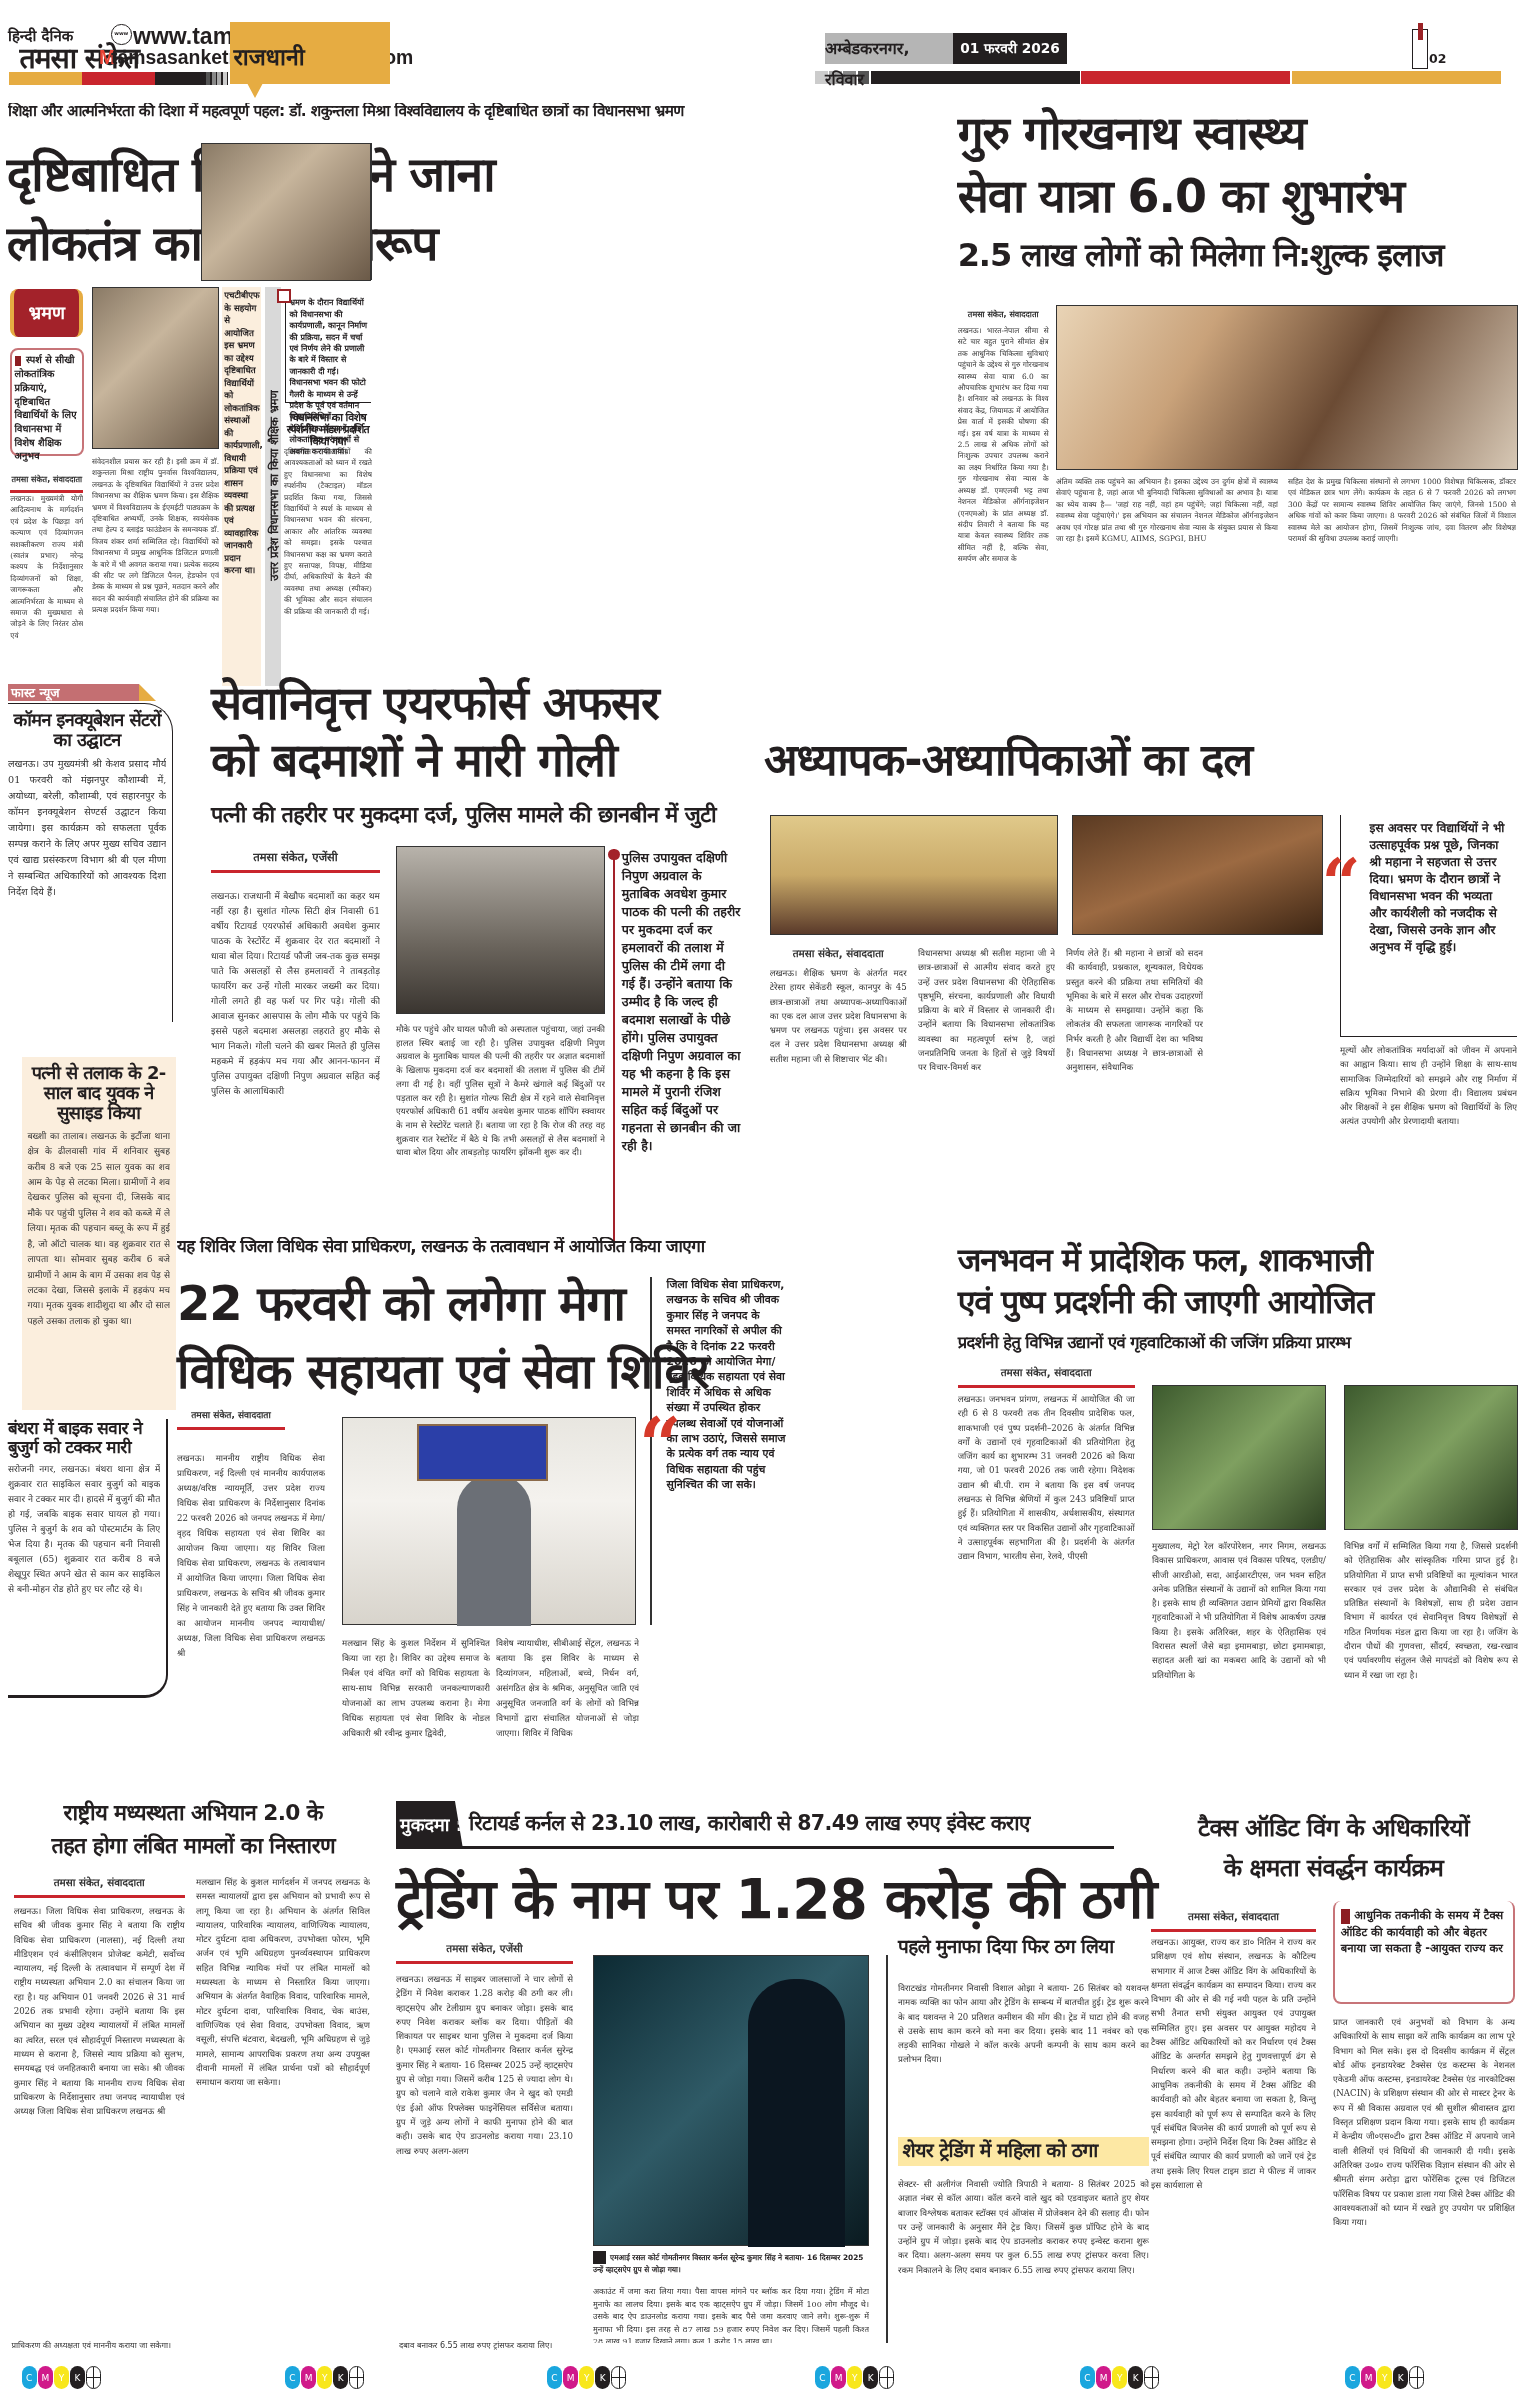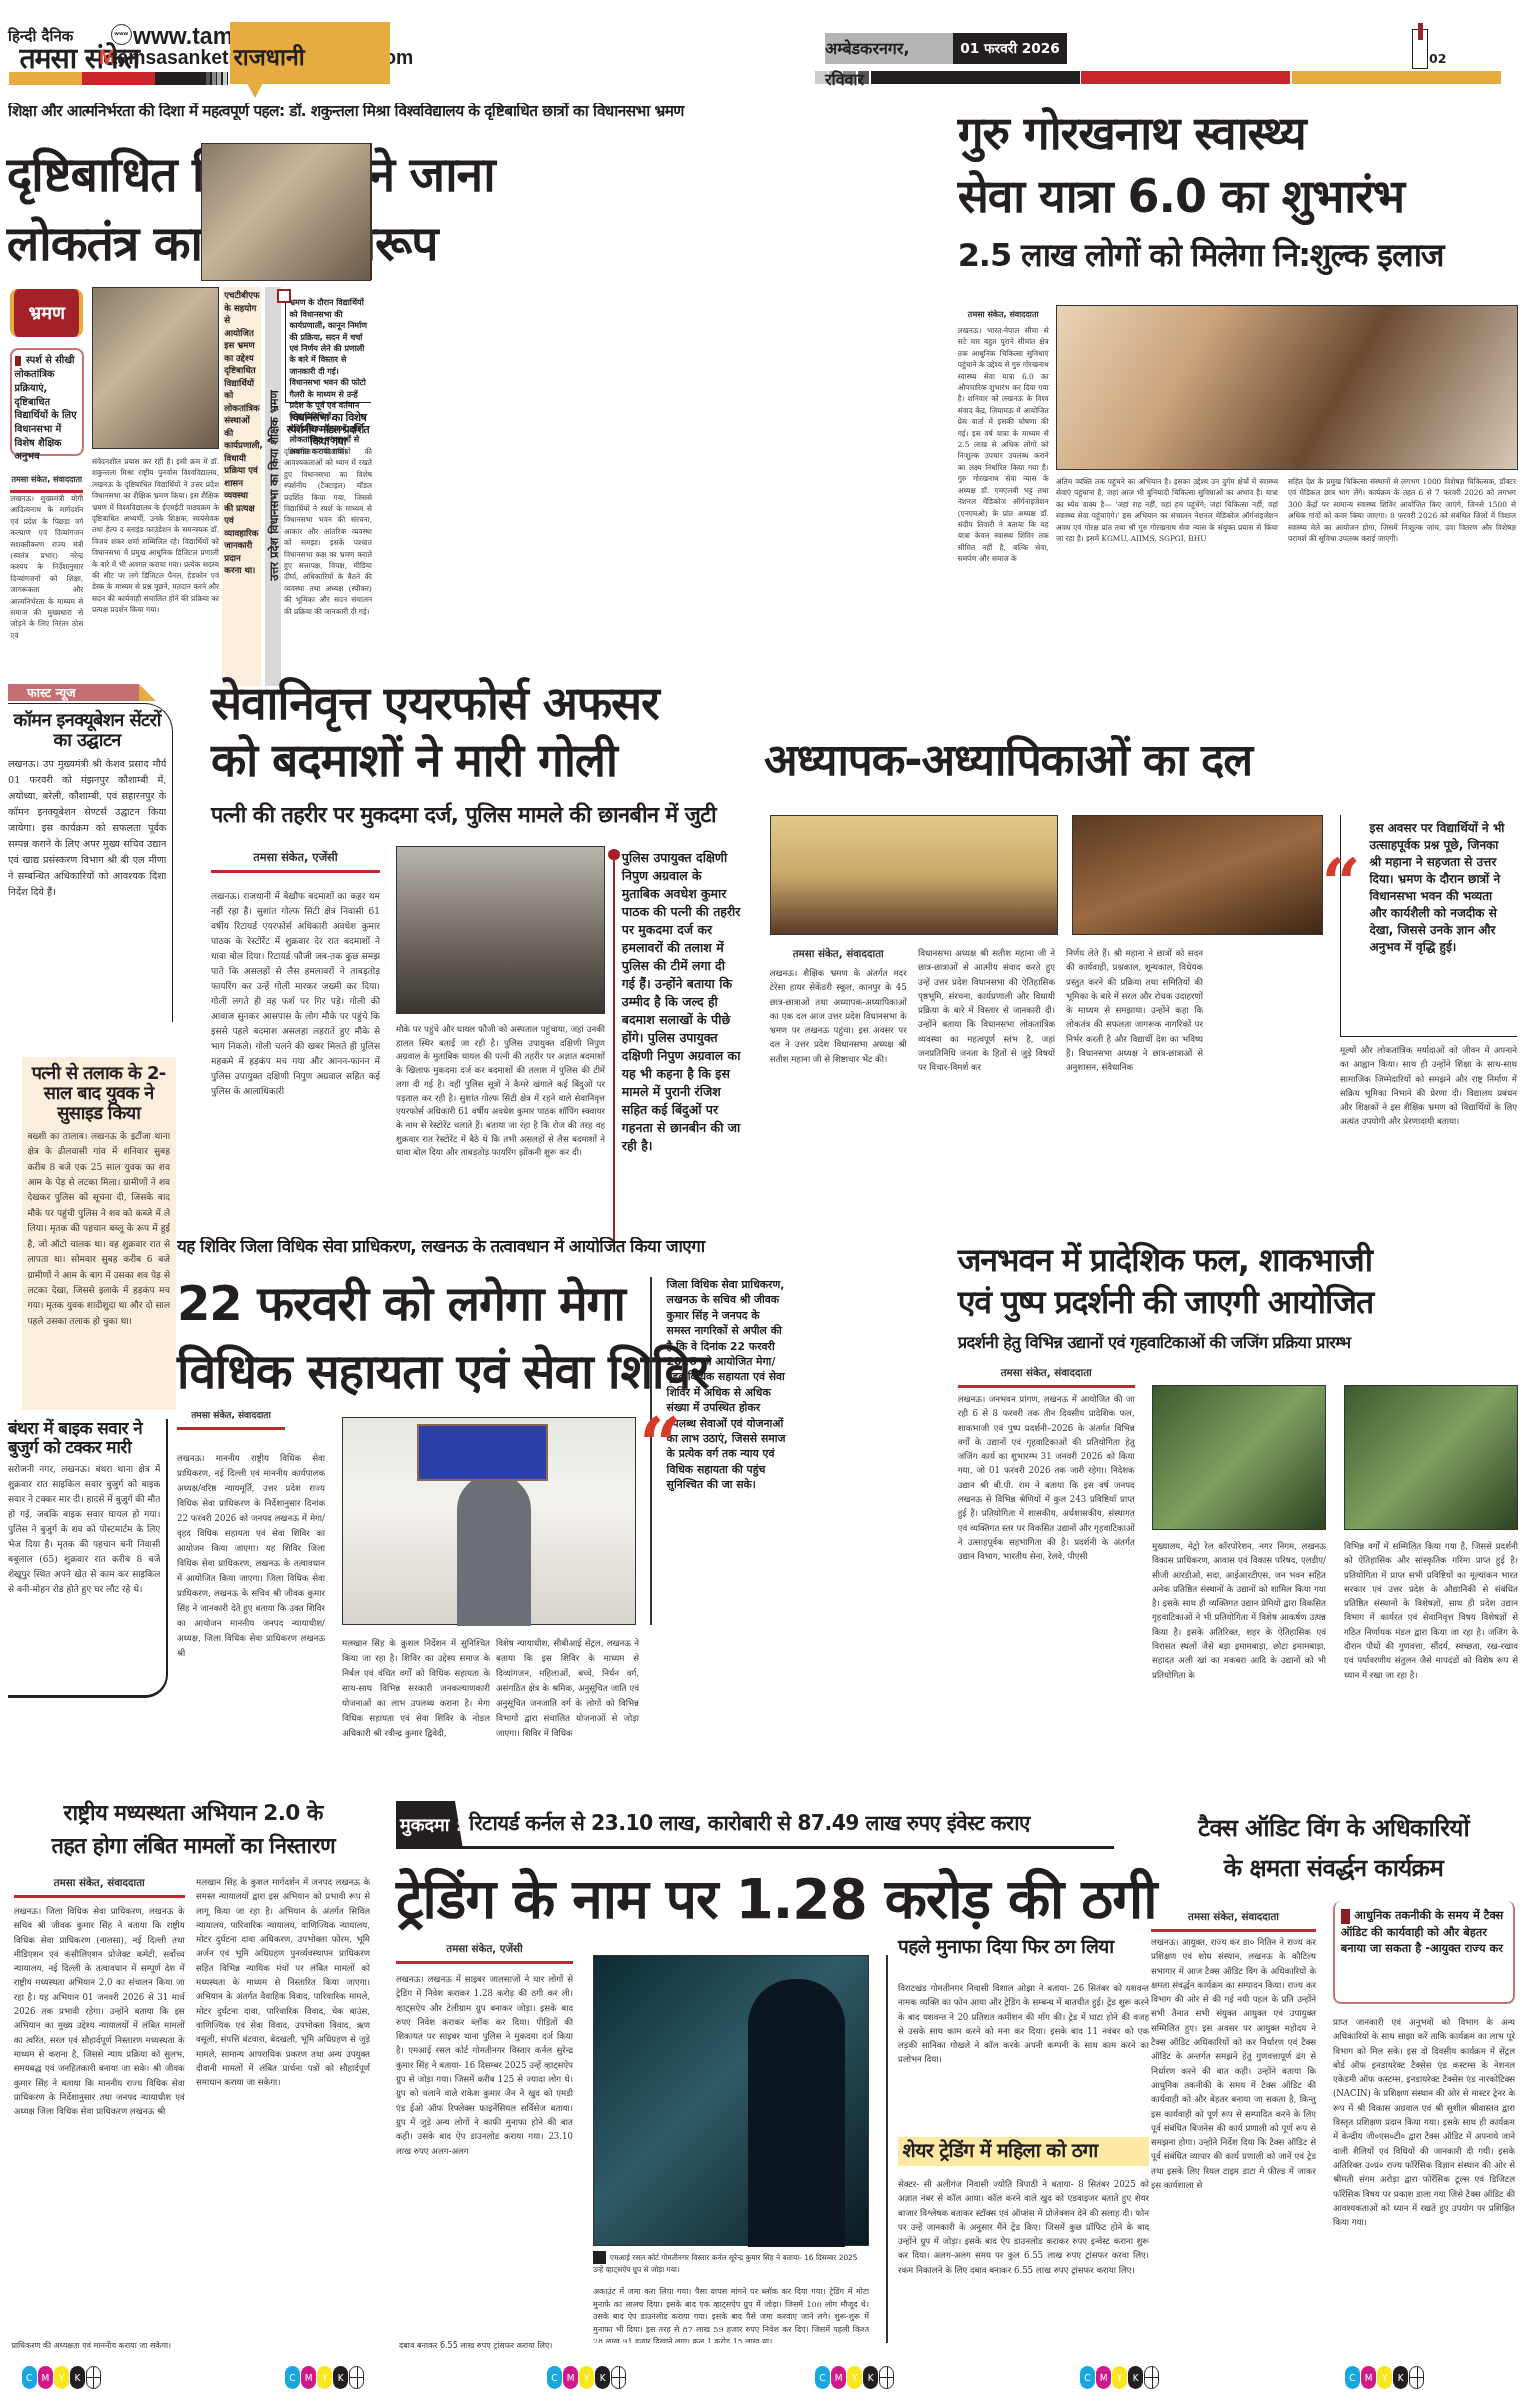--- a/index.html
+++ b/index.html
@@ -107,21 +107,21 @@
   <div class="abs hl" style="left:5.7px;top:141px;font-size:32px">2.5 लाख लोगों को मिलेगा नि:शुल्क इलाज</div>
   <div class="abs byline" style="left:5.7px;top:211px;width:91px;font-size:8px;border-bottom:none">तमसा संकेत, संवाददाता</div>
   <div class="abs body-text" style="left:5.7px;top:228px;width:91px;height:342px;font-size:7.4px;line-height:11.4px">लखनऊ। भारत-नेपाल सीमा से सटे चार बहुत पुराने सीमांत क्षेत्र तक आधुनिक चिकित्सा सुविधाएं पहुंचाने के उद्देश्य से गुरु गोरखनाथ स्वास्थ्य सेवा यात्रा 6.0 का औपचारिक शुभारंभ कर दिया गया है। शनिवार को लखनऊ के विश्व संवाद केंद्र, जियामऊ में आयोजित प्रेस वार्ता में इसकी घोषणा की गई। इस वर्ष यात्रा के माध्यम से 2.5 लाख से अधिक लोगों को निःशुल्क उपचार उपलब्ध कराने का लक्ष्य निर्धारित किया गया है। गुरु गोरखनाथ सेवा न्यास के अध्यक्ष डॉ. एमएलबी भट्ट तथा नेशनल मेडिकोज ऑर्गनाइजेशन (एनएमओ) के प्रांत अध्यक्ष डॉ. संदीप तिवारी ने बताया कि यह यात्रा केवल स्वास्थ्य शिविर तक सीमित नहीं है, बल्कि सेवा, समर्पण और समाज के</div>
   <div class="abs photo" style="left:104px;top:208px;width:462px;height:165px;background:linear-gradient(120deg,#e9d4b6,#c9a27a 30%,#6b4b34 60%,#d7c8b5)"></div>
   <div class="abs body-text" style="left:104px;top:379px;width:222px;height:188px;font-size:7.4px;line-height:11.4px">अंतिम व्यक्ति तक पहुंचने का अभियान है। इसका उद्देश्य उन दुर्गम क्षेत्रों में स्वास्थ्य सेवाएं पहुंचाना है, जहां आज भी बुनियादी चिकित्सा सुविधाओं का अभाव है। यात्रा का ध्येय वाक्य है— 'जहां राह नहीं, वहां हम पहुंचेंगे; जहां चिकित्सा नहीं, वहां स्वास्थ्य सेवा पहुंचाएंगे।' इस अभियान का संचालन नेशनल मेडिकोज ऑर्गनाइजेशन अवध एवं गोरक्ष प्रांत तथा श्री गुरु गोरखनाथ सेवा न्यास के संयुक्त प्रयास से किया जा रहा है। इसमें KGMU, AIIMS, SGPGI, BHU</div>
   <div class="abs body-text" style="left:336px;top:379px;width:228px;height:188px;font-size:7.4px;line-height:11.4px">सहित देश के प्रमुख चिकित्सा संस्थानों से लगभग 1000 विशेषज्ञ चिकित्सक, डॉक्टर एवं मेडिकल छात्र भाग लेंगे। कार्यक्रम के तहत 6 से 7 फरवरी 2026 को लगभग 300 केंद्रों पर सामान्य स्वास्थ्य शिविर आयोजित किए जाएंगे, जिनसे 1500 से अधिक गांवों को कवर किया जाएगा। 8 फरवरी 2026 को संबंधित जिलों में विशाल स्वास्थ्य मेले का आयोजन होगा, जिसमें निःशुल्क जांच, दवा वितरण और विशेषज्ञ परामर्श की सुविधा उपलब्ध कराई जाएगी।</div>
 </div>
 
 <div class="abs" style="left:8px;top:684px;width:165px;height:1043px">
   <div class="abs" style="left:0;top:0;width:131px;height:17px;background:#c46f72">
-    <div style="color:#fff;font-size:12.5px;font-weight:bold;padding-left:19px;line-height:17px">फास्ट न्यूज</div>
+    <div style="color:#fff;font-size:12.5px;font-weight:bold;padding-left:3px;line-height:17px">फास्ट न्यूज</div>
     <div style="position:absolute;right:-17px;top:0;width:0;height:0;border-left:17px solid #e6ac42;border-top:17px solid transparent"></div>
   </div>
   <div class="abs" style="left:0;top:19.4px;width:165px;height:319px;border-right:1.7px solid #231f20;border-top:1.7px solid #231f20;border-top-right-radius:28.5px;padding:5.7px 5.7px 0 0">
     <div class="hl" style="font-size:18px;text-align:center;letter-spacing:-0.6px">कॉमन इनक्यूबेशन सेंटरों का उद्घाटन</div>
     <div class="body-text" style="margin-top:5.7px;font-size:9.7px;line-height:16px;height:245px">लखनऊ। उप मुख्यमंत्री श्री केशव प्रसाद मौर्य 01 फरवरी को मंझनपुर कौशाम्बी में, अयोध्या, बरेली, कौशाम्बी, एवं सहारनपुर के कॉमन इनक्यूबेशन सेण्टर्स उद्घाटन किया जायेगा। इस कार्यक्रम को सफलता पूर्वक सम्पन्न कराने के लिए अपर मुख्य सचिव उद्यान एवं खाद्य प्रसंस्करण विभाग श्री बी एल मीणा ने सम्बन्धित अधिकारियों को आवश्यक दिशा निर्देश दिये हैं।</div>
   </div>
   <div class="abs" style="left:13.7px;top:373px;width:154px;height:353px;background:#fbeedd;padding:5.7px">
     <div class="hl" style="font-size:18px;text-align:center;letter-spacing:-0.6px">पत्नी से तलाक के 2-साल बाद युवक ने सुसाइड किया</div>
     <div class="body-text" style="margin-top:5.7px;font-size:9px;line-height:15.4px;height:262px">बख्शी का तालाब। लखनऊ के इटौंजा थाना क्षेत्र के ढीलवासी गांव में शनिवार सुबह करीब 8 बजे एक 25 साल युवक का शव आम के पेड़ से लटका मिला। ग्रामीणों ने शव देखकर पुलिस को सूचना दी, जिसके बाद मौके पर पहुंची पुलिस ने शव को कब्जे में ले लिया। मृतक की पहचान बब्लू के रूप में हुई है, जो ऑटो चालक था। वह शुक्रवार रात से लापता था। सोमवार सुबह करीब 6 बजे ग्रामीणों ने आम के बाग में उसका शव पेड़ से लटका देखा, जिससे इलाके में हड़कंप मच गया। मृतक युवक शादीशुदा था और दो साल पहले उसका तलाक हो चुका था।</div>
   </div>
@@ -204,21 +204,21 @@
     <div style="position:absolute;left:0;top:0;width:67px;height:48px;background:#231f20;color:#fff;font-size:18px;font-weight:bold;line-height:48px;text-align:right;clip-path:polygon(0 0,88% 0,100% 100%,0 100%)">मुकदमा :</div>
     <div class="hl" style="position:absolute;left:73px;top:11.4px;font-size:20.5px;letter-spacing:-0.6px;white-space:nowrap">रिटायर्ड कर्नल से 23.10 लाख, कारोबारी से 87.49 लाख रुपए इंवेस्ट कराए</div>
   </div>
   <div class="abs hl" style="left:0;top:68px;font-size:55px;white-space:nowrap">ट्रेडिंग के नाम पर 1.28 करोड़ की ठगी</div>
   <div class="abs byline" style="left:0;top:140px;width:177px;font-size:10.3px">तमसा संकेत, एजेंसी</div>
   <div class="abs body-text" style="left:0;top:171px;width:177px;height:353px;font-size:8.6px;line-height:14.3px">लखनऊ। लखनऊ में साइबर जालसाजों ने चार लोगों से ट्रेडिंग में निवेश कराकर 1.28 करोड़ की ठगी कर ली। व्हाट्सऐप और टेलीग्राम ग्रुप बनाकर जोड़ा। इसके बाद रुपए निवेश कराकर ब्लॉक कर दिया। पीड़ितों की शिकायत पर साइबर थाना पुलिस ने मुकदमा दर्ज किया है। एमआई रसल कोर्ट गोमतीनगर विस्तार कर्नल सुरेन्द्र कुमार सिंह ने बताया- 16 दिसम्बर 2025 उन्हें व्हाट्सऐप ग्रुप से जोड़ा गया। जिसमें करीब 125 से ज्यादा लोग थे। ग्रुप को चलाने वाले राकेश कुमार जैन ने खुद को एमडी एंड ईओ ऑफ रिफ्लेक्स फाइनेंसियल सर्विसेज बताया। ग्रुप में जुड़े अन्य लोगों ने काफी मुनाफा होने की बात कही। उसके बाद ऐप डाउनलोड कराया गया। 23.10 लाख रुपए अलग-अलग</div>
   <div class="abs photo blue" style="left:197px;top:154px;width:276px;height:291px">
     <div style="position:absolute;right:23px;top:23px;width:97px;height:268px;background:#0b1620;border-radius:46px 46px 0 0"></div>
   </div>
   <div class="abs" style="left:197px;top:450px;width:276px;height:28.5px">
-    <span class="sq" style="background:#231f20"></span><span style="font-size:7.4px;font-weight:normal;line-height:10.3px">एमआई रसल कोर्ट गोमतीनगर विस्तार कर्नल सूरेन्द्र कुमार सिंह ने बताया- 16 दिसम्बर 2025 उन्हें व्हाट्सऐप ग्रुप से जोड़ा गया।</span>
+    <span class="sq" style="background:#231f20"></span><span style="font-size:7.4px;font-weight:bold;line-height:10.3px">एमआई रसल कोर्ट गोमतीनगर विस्तार कर्नल सूरेन्द्र कुमार सिंह ने बताया- 16 दिसम्बर 2025 उन्हें व्हाट्सऐप ग्रुप से जोड़ा गया।</span>
   </div>
   <div class="abs body-text" style="left:197px;top:485px;width:276px;height:57px;font-size:8px;line-height:12.5px">अकाउंट में जमा करा लिया गया। पैसा वापस मांगने पर ब्लॉक कर दिया गया। ट्रेडिंग में मोटा मुनाफे का लालच दिया। इसके बाद एक व्हाट्सऐप ग्रुप में जोड़ा। जिसमें 100 लोग मौजूद थे। उसके बाद ऐप डाउनलोड कराया गया। इसके बाद पैसे जमा करवाए जाने लगे। शुरू-शुरू में मुनाफा भी दिया। इस तरह से 87 लाख 59 हजार रुपए निवेश कर दिए। जिसमें पहली किश्त 28 लाख 91 हजार दिखाने लगा। कुल 1 करोड़ 15 लाख था।</div>
   <div class="vrule" style="left:490px;top:154px;height:388px"></div>
   <div class="abs hl" style="left:502px;top:135px;font-size:19px;letter-spacing:-0.6px">पहले मुनाफा दिया फिर ठग लिया</div>
   <div class="abs body-text" style="left:502px;top:180px;width:251px;height:148px;font-size:8.6px;line-height:14.3px">विराटखंड गोमतीनगर निवासी विशाल ओझा ने बताया- 26 सितंबर को यशवन्त नामक व्यक्ति का फोन आया और ट्रेडिंग के सम्बन्ध में बातचीत हुई। ट्रेड शुरू करने के बाद यशवन्त ने 20 प्रतिशत कमीशन की माँग की। ट्रेड में घाटा होने की वजह से उसके साथ काम करने को मना कर दिया। इसके बाद 11 नवंबर को एक लड़की सानिका गोखले ने कॉल करके अपनी कम्पनी के साथ काम करने का प्रलोभन दिया।</div>
   <div class="abs hl" style="left:502px;top:336px;width:251px;font-size:19.4px;background:#fde8a4;padding:3.4px 4.6px;letter-spacing:-0.6px">शेयर ट्रेडिंग में महिला को ठगा</div>
   <div class="abs body-text" style="left:502px;top:376px;width:251px;height:165px;font-size:8.6px;line-height:14.3px">सेक्टर- सी अलीगंज निवासी ज्योति त्रिपाठी ने बताया- 8 सितंबर 2025 को अज्ञात नंबर से कॉल आया। कॉल करने वाले खुद को एडवाइजर बताते हुए शेयर बाजार विश्लेषक बताकर स्टॉक्स एवं ऑप्शंस में प्रोजेक्शन देने की सलाह दी। फोन पर उन्हें जानकारी के अनुसार मैंने ट्रेड किए। जिसमें कुछ प्रॉफिट होने के बाद उन्होंने ग्रुप में जोड़ा। इसके बाद ऐप डाउनलोड कराकर रुपए इन्वेस्ट कराना शुरू कर दिया। अलग-अलग समय पर कुल 6.55 लाख रुपए ट्रांसफर करवा लिए। रकम निकालने के लिए दबाव बनाकर 6.55 लाख रुपए ट्रांसफर कराया लिए।</div>
 </div>
 
 <div class="abs" style="left:1151px;top:1801px;width:371px;height:547px">

